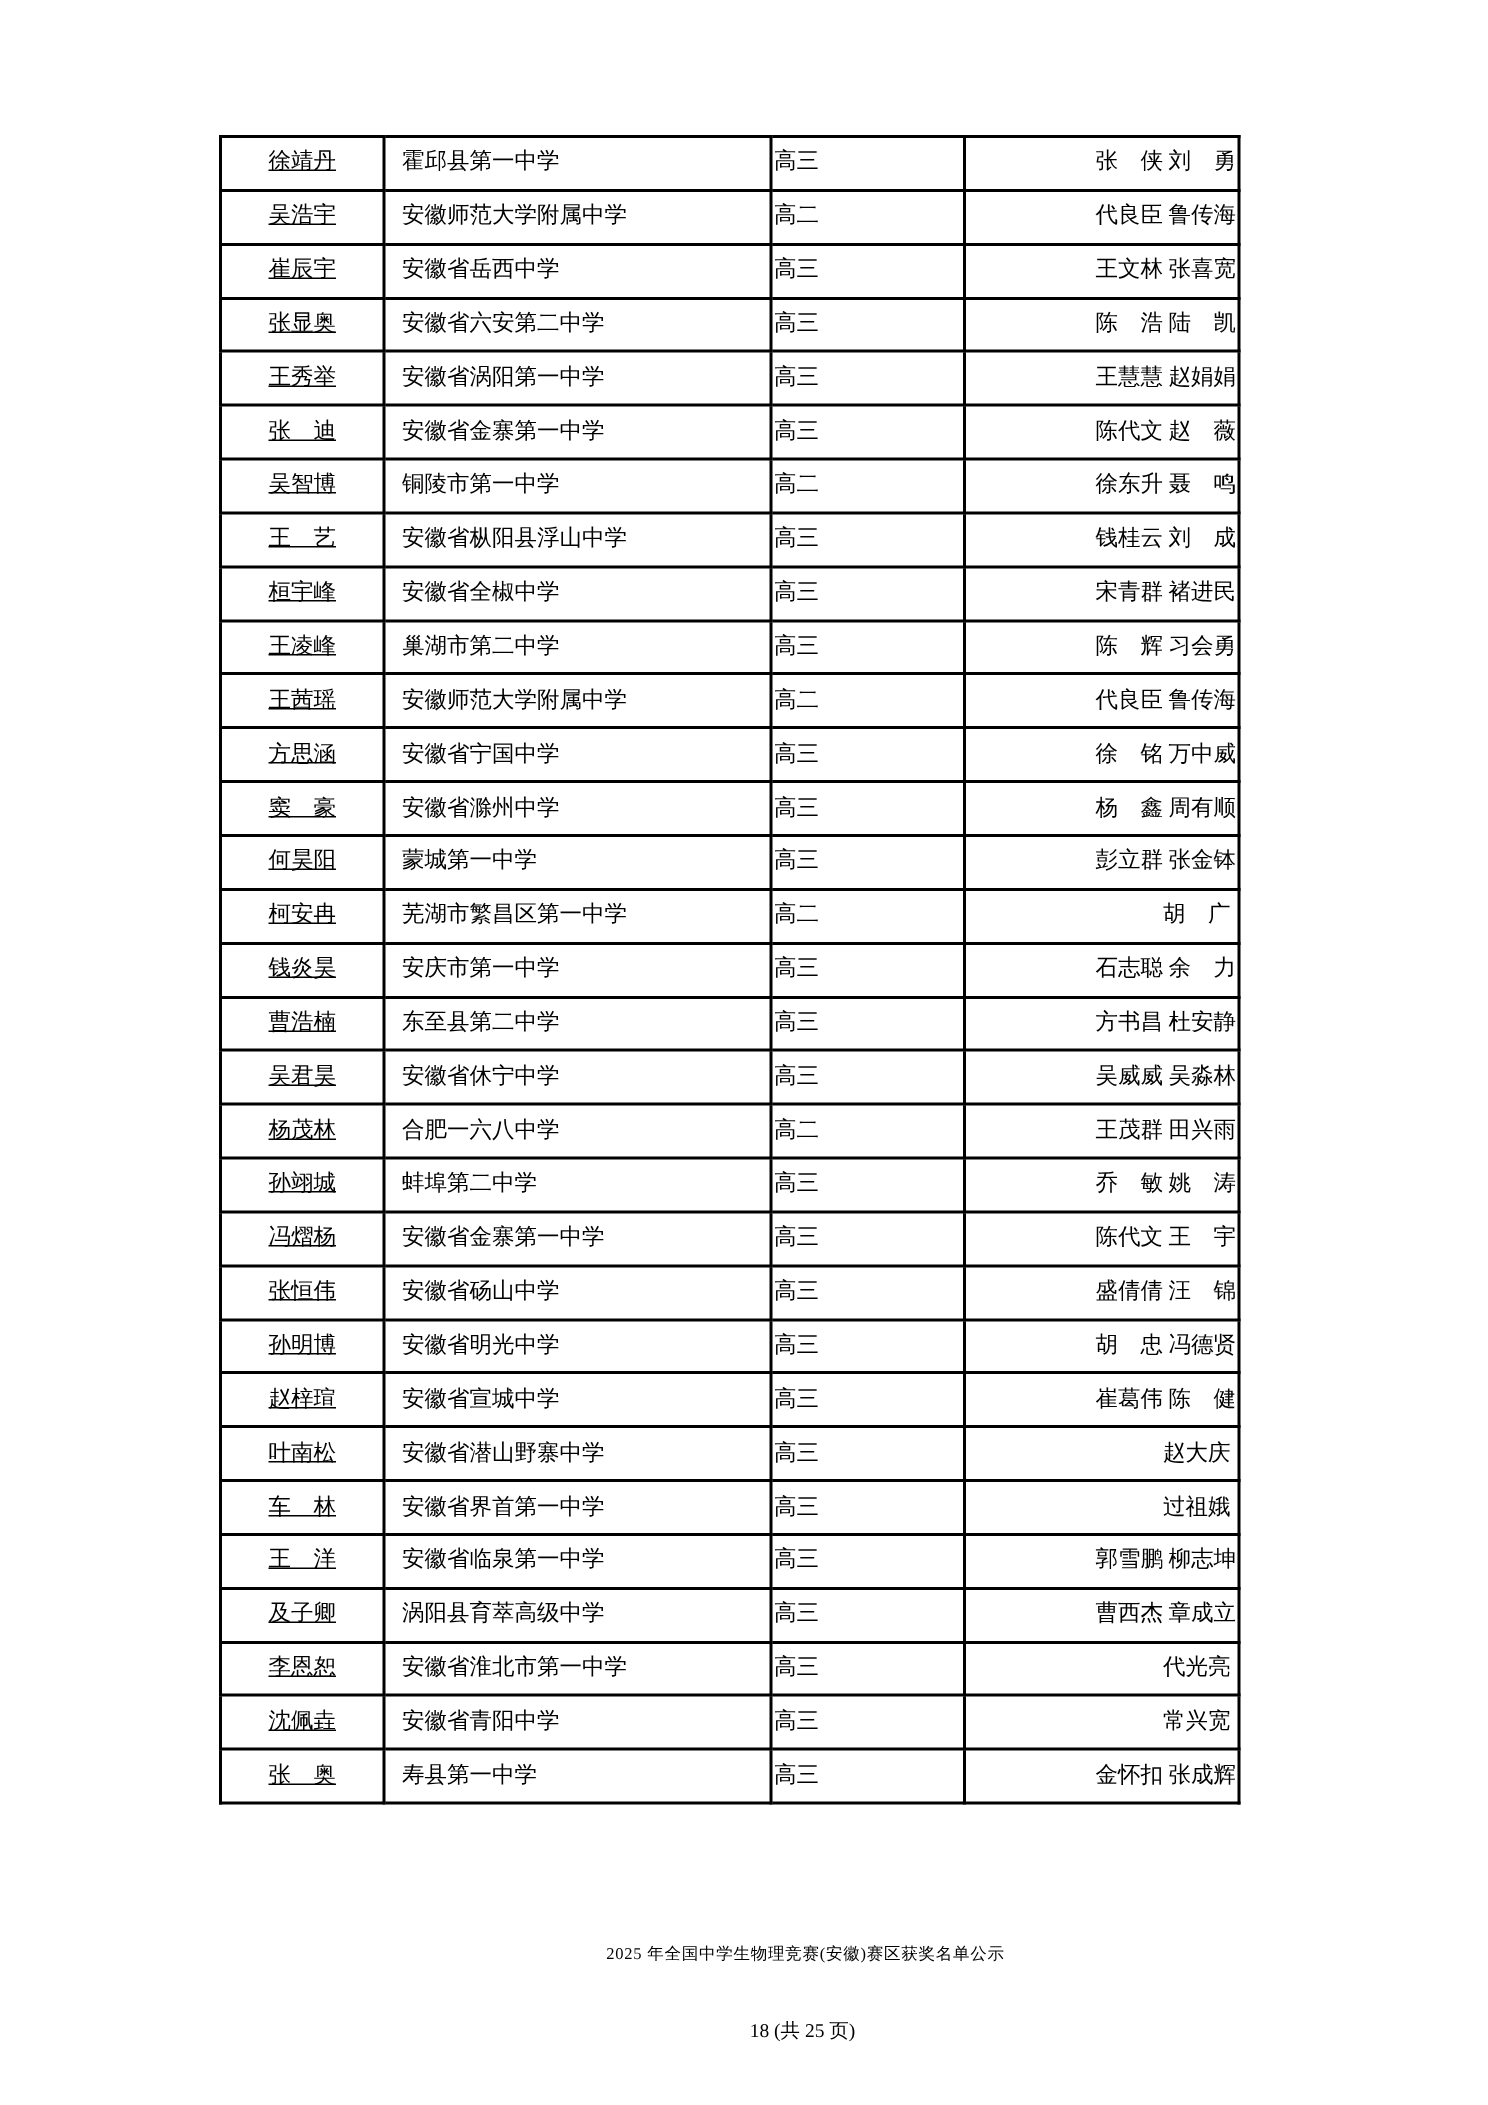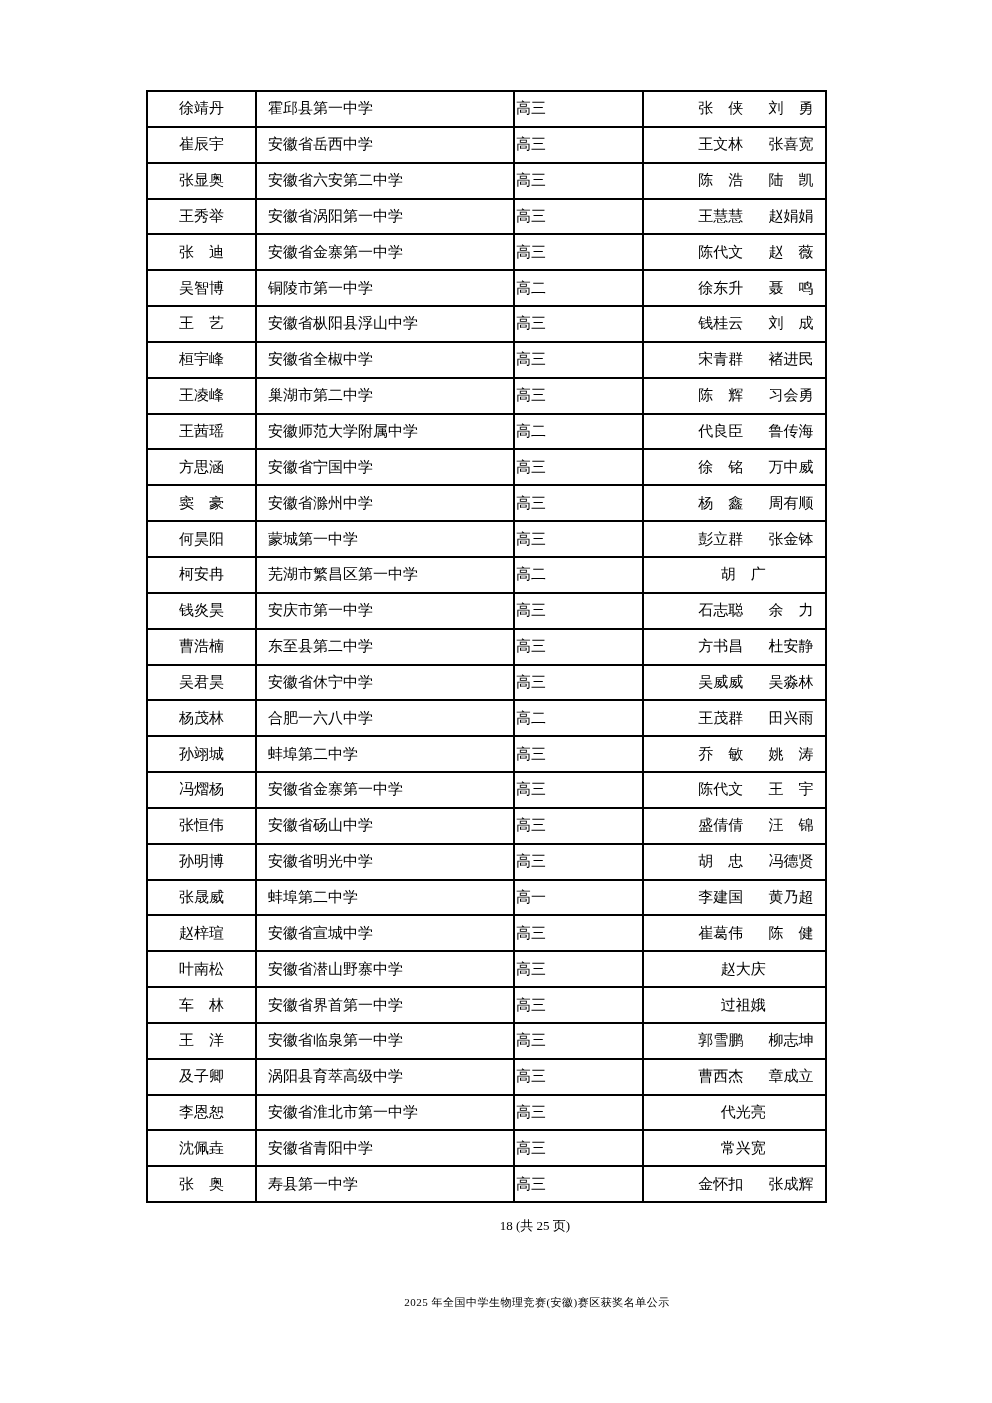--- a/index.html
+++ b/index.html
@@ -28,29 +28,29 @@
     line-height: 1;
     vertical-align: middle;
     overflow: hidden;
     white-space: nowrap;
   }
   table.awards tr { height: 35.85px; }
   col.c1 { width: 109px; }
   col.c2 { width: 258px; }
   col.c3 { width: 129px; }
   col.c4 { width: 183px; }
-  td.c-name  { text-align: center; }
+  td.c-name  { text-align: center; text-decoration: underline; }
   td.c-school{ text-align: left; padding-left: 11px; border-radius: 14px; }
   td.c-grade { text-align: left; }
-  td.c-teachers { text-align: center; padding-left: 22px; }
+  td.c-teachers { text-align: right; padding-left: 22px; }
   td.c-teachers .t1 { display: inline-block; width: 88px; }
   td.c-teachers .t2 { display: inline-block; }
   .footer-pageno {
     position: absolute;
-    top: 1217px; left: 535px;
+    top: 1345px; left: 535px;
     transform: translateX(-50%);
     font-size: 13px;
     white-space: nowrap;
   }
   .footer-title {
     position: absolute;
     top: 1295px; left: 497px;
     transform: translateX(-50%);
     font-size: 11px;
     letter-spacing: 0.5px;
@@ -74,20 +74,29 @@
   <tr>
     <td class="c-name">徐靖丹</td>
     <td class="c-school">霍邱县第一中学</td>
     <td class="c-grade">高三</td>
     <td class="c-teachers">
       <span class="t1">张　侠</span>
       <span class="t2">刘　勇</span>
     </td>
   </tr>
 
+  <tr>
+    <td class="c-name">吴浩宇</td>
+    <td class="c-school">安徽师范大学附属中学</td>
+    <td class="c-grade">高二</td>
+    <td class="c-teachers">
+      <span class="t1">代良臣</span>
+      <span class="t2">鲁传海</span>
+    </td>
+  </tr>
 
   <tr>
     <td class="c-name">崔辰宇</td>
     <td class="c-school">安徽省岳西中学</td>
     <td class="c-grade">高三</td>
     <td class="c-teachers">
       <span class="t1">王文林</span>
       <span class="t2">张喜宽</span>
     </td>
   </tr>
@@ -286,29 +295,20 @@
   <tr>
     <td class="c-name">孙明博</td>
     <td class="c-school">安徽省明光中学</td>
     <td class="c-grade">高三</td>
     <td class="c-teachers">
       <span class="t1">胡　忠</span>
       <span class="t2">冯德贤</span>
     </td>
   </tr>
 
-  <tr>
-    <td class="c-name">张晟威</td>
-    <td class="c-school">蚌埠第二中学</td>
-    <td class="c-grade">高一</td>
-    <td class="c-teachers">
-      <span class="t1">李建国</span>
-      <span class="t2">黄乃超</span>
-    </td>
-  </tr>
 
   <tr>
     <td class="c-name">赵梓瑄</td>
     <td class="c-school">安徽省宣城中学</td>
     <td class="c-grade">高三</td>
     <td class="c-teachers">
       <span class="t1">崔葛伟</span>
       <span class="t2">陈　健</span>
     </td>
   </tr>

